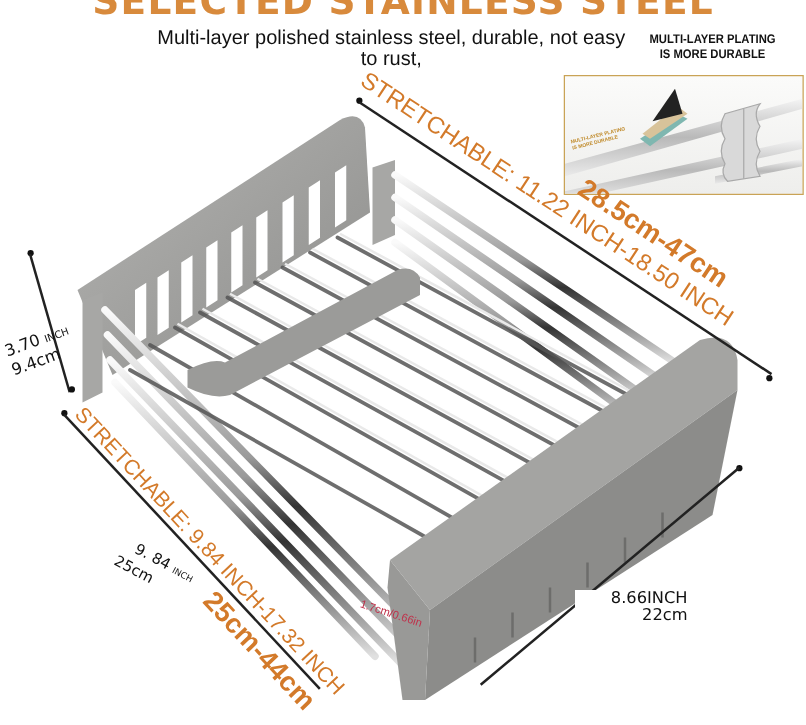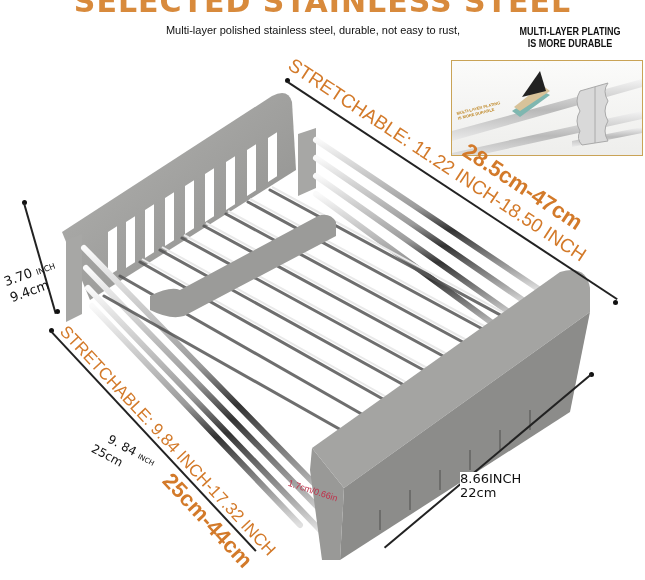--- a/index.html
+++ b/index.html
@@ -1,19 +1,19 @@
 <!DOCTYPE html>
 <html><head>
 <meta charset="utf-8">
 <style>
   html,body{margin:0;padding:0;background:#fff;}
   body{width:645px;height:580px;position:relative;overflow:hidden;font-family:"Liberation Sans",sans-serif;}
   .abs{position:absolute;}
   .headline{left:0;right:0;top:-16px;text-align:center;font-family:"DejaVu Sans",sans-serif;font-weight:bold;font-size:30px;letter-spacing:1px;color:#d88a3c;white-space:nowrap;}
-  .sub{left:118px;top:22px;width:390px;text-align:center;font-size:11px;line-height:17px;color:#111;}
+  .sub{left:118px;top:22px;width:390px;text-align:center;font-size:16px;line-height:17px;color:#111;}
   .plate{left:505px;top:26px;width:130px;text-align:center;font-size:10px;line-height:12px;color:#111;font-weight:bold;transform:scaleX(0.9);}
   .inset{left:451px;top:60px;width:190px;height:94px;border:1px solid #c9a356;background:linear-gradient(#fbfbfa,#eeeeec);overflow:hidden;}
   .rot{transform-origin:0 0;white-space:nowrap;}
   .orange{color:#d37a2a;}
   .dim{color:#111;font-family:"DejaVu Sans",sans-serif;}
   .line{height:1.5px;background:#222;}
   .dot{width:5px;height:5px;border-radius:50%;background:#111;}
   svg{position:absolute;left:0;top:0;}
 </style>
 </head>
@@ -148,16 +148,16 @@
 <div class="abs rot orange" style="left:176px;top:468px;font-size:22px;font-weight:bold;transform:rotate(47deg);">25cm-44cm</div>
 <div class="abs rot dim" style="left:112px;top:432px;transform:rotate(28deg);font-size:12px;line-height:14px;">
   <div><span>9. 84</span> <span style="font-size:7px">INCH</span></div>
   <div style="margin-left:-10px;">25cm</div>
 </div>
 
 <div class="abs rot" style="left:290px;top:478px;font-size:9px;color:#c0304a;transform:rotate(18deg);">1.7cm/0.66in</div>
 
 <div class="abs dot" style="left:589px;top:372px;"></div>
 <div class="abs line rot" style="left:592px;top:375px;width:270px;transform:rotate(140deg);"></div>
-<div class="abs dim" style="left:460px;top:472px;width:90px;text-align:left;font-size:13px;line-height:14px;background:#fff;">
+<div class="abs dim" style="left:460px;top:472px;width:90px;text-align:right;font-size:13px;line-height:14px;background:#fff;">
   <div>8.66INCH</div>
   <div>22cm</div>
 </div>
 
 </body></html>

